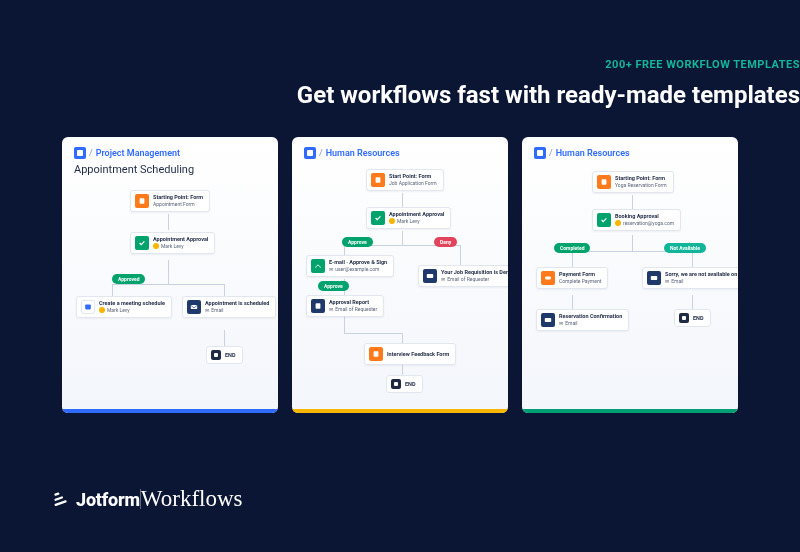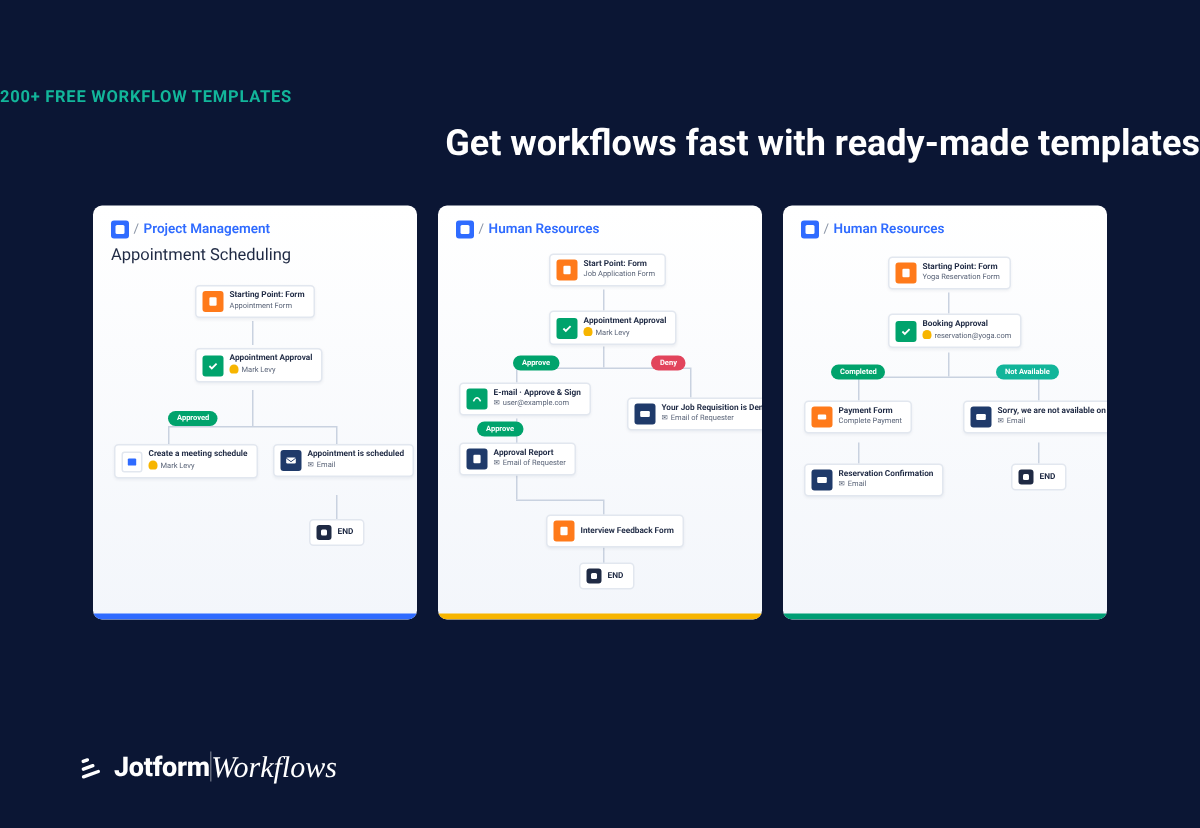--- a/index.html
+++ b/index.html
@@ -5,21 +5,21 @@
   * { box-sizing: border-box; margin: 0; padding: 0; }
   body {
     width: 800px; height: 552px;
     background: #0b1634;
     font-family: -apple-system, BlinkMacSystemFont, "Segoe UI", Roboto, sans-serif;
     overflow: hidden;
     position: relative;
     color: #fff;
   }
   .overline {
-    text-align: left;
+    text-align: right;
     font-size: 11px;
     font-weight: 700;
     letter-spacing: 0.5px;
     color: #12b59a;
     padding-top: 58px;
   }
   .headline {
     text-align: right;
     font-size: 24px;
     font-weight: 700;
@@ -135,38 +135,37 @@
   .conn {
     position: absolute;
     background: #c9d2e0;
   }
   .conn.h { height: 1px; }
   .conn.v { width: 1px; }
 
   .footer {
     position: absolute;
     left: 52px;
-    bottom: 28px;
-    display: flex; align-items: flex-start; 
+    bottom: 40px;
+    display: flex; align-items: center; 
   }
   .logo {
     display: flex; align-items: center; gap: 6px;
     font-weight: 800; font-size: 18px; letter-spacing: -0.2px;
   }
   .logo .mark {
     width: 18px; height: 18px; position: relative;
   }
   .logo .mark svg { width:18px; height:18px; }
   .divider {
     width: 1px; height: 20px; background: rgba(255,255,255,0.35);
   }
   .product {
     font-family: Georgia, "Times New Roman", serif;
-    font-style: italic;
-    font-size: 20px;
+    font-size: 23px;
     font-weight: 500;
   }
 </style>
 </head>
 <body>
 
 <div class="overline">200+ FREE WORKFLOW TEMPLATES</div>
 <div class="headline">Get workflows fast with ready-made templates</div>
 
 <div class="cards">

